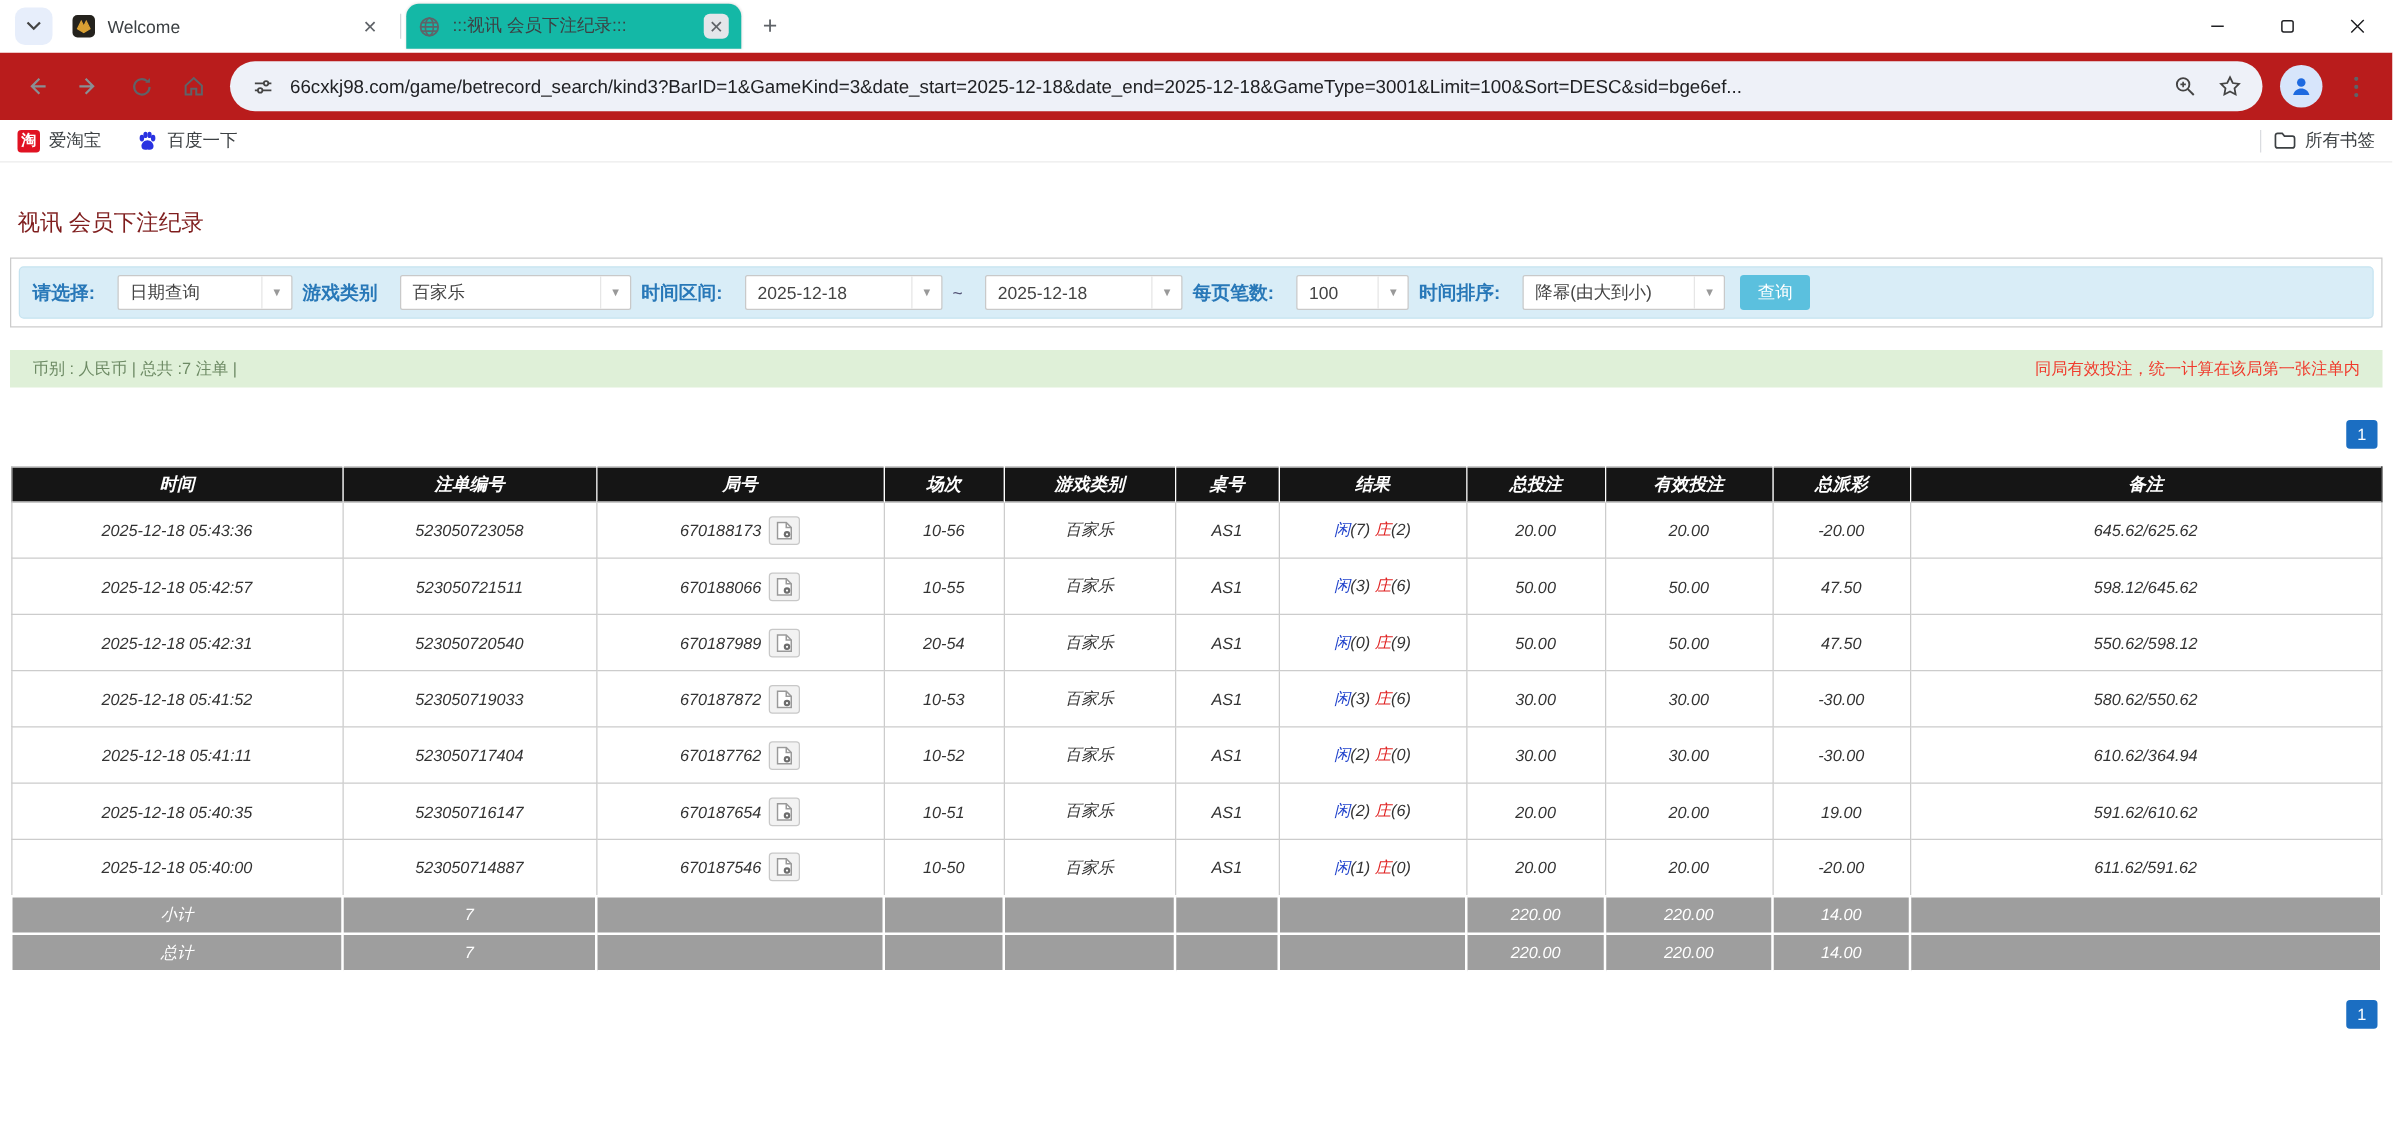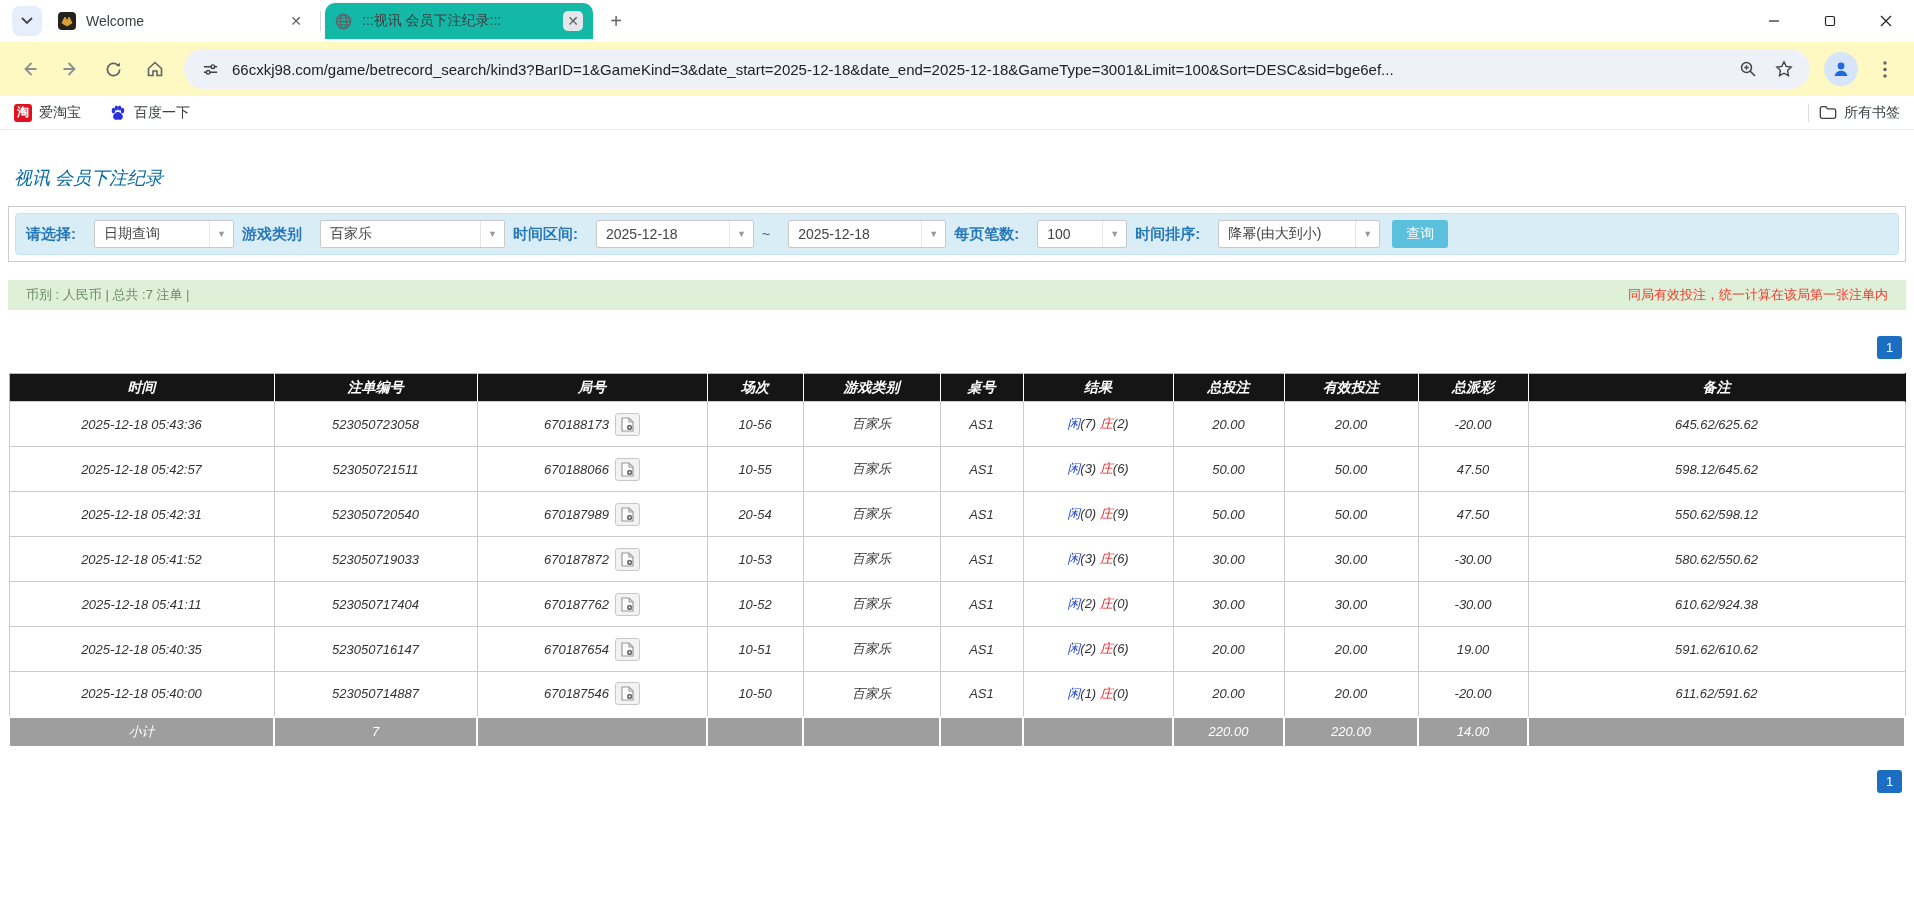--- a/index.html
+++ b/index.html
@@ -12,37 +12,37 @@
   .tab.active { background:#14b8a6; box-shadow:0 0 2px rgba(0,0,0,.12); }
   .tab .title { flex:1; white-space:nowrap; overflow:hidden; text-overflow:ellipsis; }
   .tab .close { width:20px; height:20px; display:flex; align-items:center; justify-content:center; border-radius:5px; color:#5f6368; font-size:14px; cursor:pointer; }
   .tab.active .close { background:#e4e6ea; }
   .tab-divider { width:1px; height:20px; background:#d5d8dc; margin:0 4px; }
   .favicon1 { width:18px; height:18px; border-radius:4px; background:#24221d; display:flex; align-items:center; justify-content:center; flex:0 0 18px; }
   .newtab-btn { width:30px; height:30px; display:flex; align-items:center; justify-content:center; font-size:20px; color:#5f6368; margin-left:8px; cursor:pointer; }
   .win-controls { position:absolute; right:0; top:0; height:42px; display:flex; }
   .win-btn { width:56px; height:42px; display:flex; align-items:center; justify-content:center; color:#202124; font-size:14px; cursor:pointer; }
 
-  .toolbar { height:54px; background:#fef9c3; display:flex; align-items:center; padding:0 10px; gap:4px; }
+  .toolbar { height:54px; background:#b91c1c; display:flex; align-items:center; padding:0 10px; gap:4px; }
   .nav-btn { width:38px; height:38px; border-radius:50%; display:flex; align-items:center; justify-content:center; cursor:pointer; }
   .omnibox { flex:1; height:40px; background:#eef1f8; border-radius:20px; display:flex; align-items:center; padding:0 12px; margin:0 6px; gap:8px; min-width:0; }
   .omnibox .url { flex:1; font-size:15px; color:#202124; white-space:nowrap; overflow:hidden; text-overflow:ellipsis; }
   .omni-icon { width:28px; height:28px; display:flex; align-items:center; justify-content:center; cursor:pointer; flex:0 0 28px; }
   .avatar-btn { width:34px; height:34px; border-radius:50%; background:#d7e5fb; display:flex; align-items:center; justify-content:center; cursor:pointer; margin:0 4px; }
 
   .bookmarks { height:34px; background:#fff; display:flex; align-items:center; padding:0 14px; border-bottom:1px solid #ececec; }
   .bm-item { display:flex; align-items:center; gap:7px; font-size:14px; color:#3c4043; margin-right:28px; cursor:pointer; }
   .bm-fav-taobao { width:18px; height:18px; border-radius:3px; background:#e01222; color:#fff; font-size:12px; font-weight:bold; display:flex; align-items:center; justify-content:center; }
   .bm-right { margin-left:auto; display:flex; align-items:center; gap:10px; }
   .bm-sep { width:1px; height:18px; background:#dadce0; }
   .bm-all { display:flex; align-items:center; gap:7px; font-size:14px; color:#3c4043; cursor:pointer; }
 
   
   .page { padding:0 8px; }
-  .page-title { font-size:18px; font-weight:400; color:#0369a1; margin-top:36px; margin-left:6px;font-style:italic; }
+  .page-title { font-size:18px; font-weight:400; color:#7f1d1d; margin-top:36px; margin-left:6px; }
 
   .filter-box { margin-top:16px; border:1px solid #ccc; padding:6px; }
   .filter-bar { background:#d9edf7; border:1px solid #c5e3f0; border-radius:4px; height:42px; display:flex; align-items:center; padding:0 10px; gap:8px; }
   .f-label { color:#2878b8; font-weight:bold; font-size:15px; white-space:nowrap; }
   .sel { background:#fff; border:1px solid #c9c9c9; border-radius:2px; height:28px; display:flex; align-items:stretch; cursor:pointer;margin-left:10px; }
   .sel .val { display:flex; align-items:center; padding:0 9px; font-size:14px; color:#444; flex:1; white-space:nowrap; }
   .sel .arr { width:24px; display:flex; align-items:center; justify-content:center; border-left:1px solid #e6e6e6; color:#999; font-size:9px; }
   .tilde { color:#557; font-size:14px; }
   .search-btn { background:#5bc0de; color:#fff; border:none; border-radius:3px; height:28px; padding:0 14px; font-size:14px; cursor:pointer; margin-left:4px; }
 
@@ -396,21 +396,21 @@
   </span>
 </span>
           </td>
           <td>10-52</td>
           <td>百家乐</td>
           <td>AS1</td>
           <td><span class="res-player">闲</span>(2) <span class="res-banker">庄</span>(0)</td>
           <td class="link-blue">30.00</td>
           <td>30.00</td>
           <td class="neg">-30.00</td>
-          <td>610.62/924.38</td>
+          <td>610.62/364.94</td>
         </tr>
         <tr>
           <td>2025-12-18 05:40:35</td>
           <td>523050716147</td>
           <td>
             <span class="round-cell">
               <span>670187654</span>
   <span class="replay-btn">
     <svg width="13" height="15" viewBox="0 0 13 15">
       <path d="M1 1h7l4 4v9H1z" fill="#fff" stroke="#9a9a9a" stroke-width="1.2"></path>
@@ -461,19 +461,32 @@
           <td></td>
           <td></td>
           <td></td>
           <td></td>
           <td></td>
           <td>220.00</td>
           <td>220.00</td>
           <td>14.00</td>
           <td></td>
         </tr>
+        <tr class="foot">
+          <td>总计</td>
+          <td>7</td>
+          <td></td>
+          <td></td>
+          <td></td>
+          <td></td>
+          <td></td>
+          <td>220.00</td>
+          <td>220.00</td>
+          <td>14.00</td>
+          <td></td>
+        </tr>
       </tbody>
   </table>
 
   <div class="pager pager-bottom">
     <div class="page-btn">1</div>
   </div>
 </div>
 
 </body></html>

